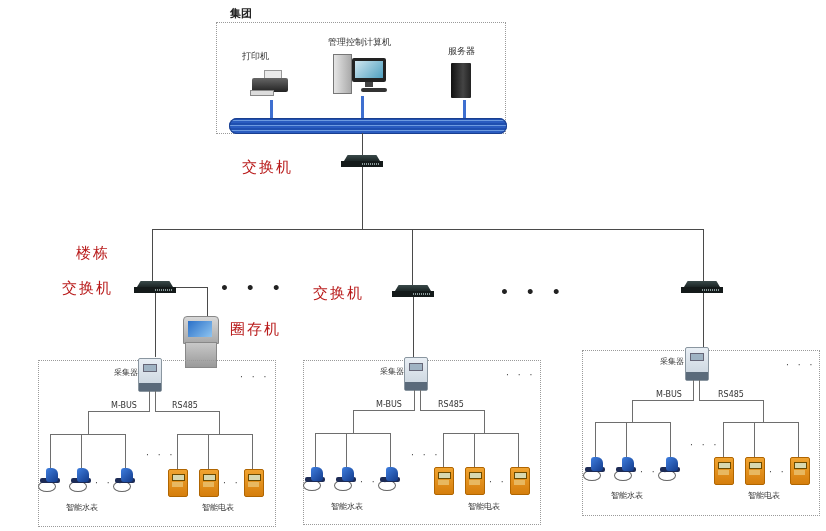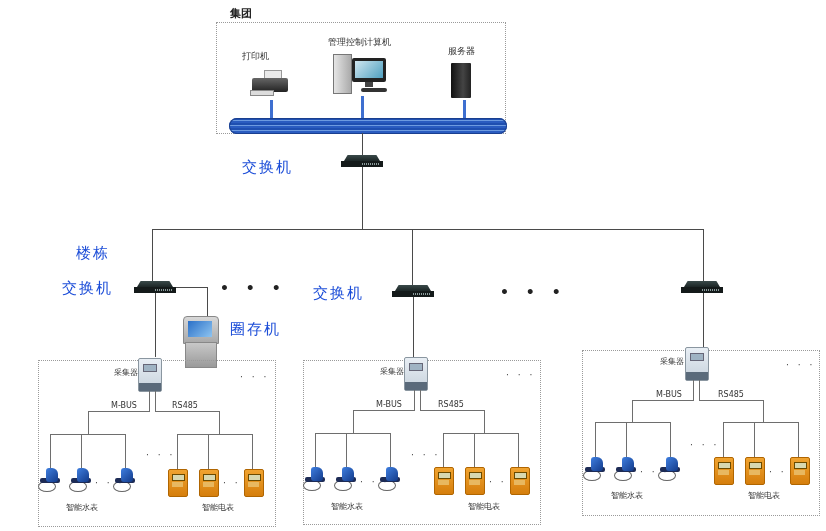--- a/index.html
+++ b/index.html
@@ -3,21 +3,21 @@
 <meta charset="utf-8">
 <style>
   html, body { margin:0; padding:0; background:#ffffff; }
   body { width:826px; height:531px; position:relative; overflow:hidden;
          font-family:"DejaVu Sans", sans-serif; color:#333; }
   .dotted-box { position:absolute; border:1px dotted #9a9a9a; }
   .line { position:absolute; background:#4a4a4a; }
   .gline { position:absolute; background:#6e6e6e; }
   .lbl-small { position:absolute; font-size:8px; color:#333; white-space:nowrap; }
   .lbl-med { position:absolute; font-size:9px; color:#333; white-space:nowrap; }
-  .lbl-big { position:absolute; font-size:15px; color:#1d4ed8; letter-spacing:2px;
+  .lbl-big { position:absolute; font-size:15px; color:#b91c1c; letter-spacing:2px;
              font-family:"DejaVu Serif", serif; white-space:nowrap; }
   .lbl-title { position:absolute; font-size:11px; font-weight:bold; color:#222; white-space:nowrap; }
   .dots { position:absolute; font-size:14px; letter-spacing:6px; color:#222; font-weight:bold; white-space:nowrap; }
   .dots-sm { position:absolute; font-size:9px; letter-spacing:3px; color:#444; white-space:nowrap; }
   .bus { position:absolute; left:229px; top:118px; width:278px; height:16px;
          border-radius:8px;
          background:repeating-linear-gradient(180deg,#1f4fb0 0px,#1f4fb0 2px,#6d9be0 2px,#6d9be0 3px,#2a5cc0 3px,#2a5cc0 5px);
          box-shadow:0 0 0 1px #1a3f8f inset; }
   .bus-drop { position:absolute; width:3px; background:#3e6fd0; }
   .switch { position:absolute; width:42px; height:12px; }

